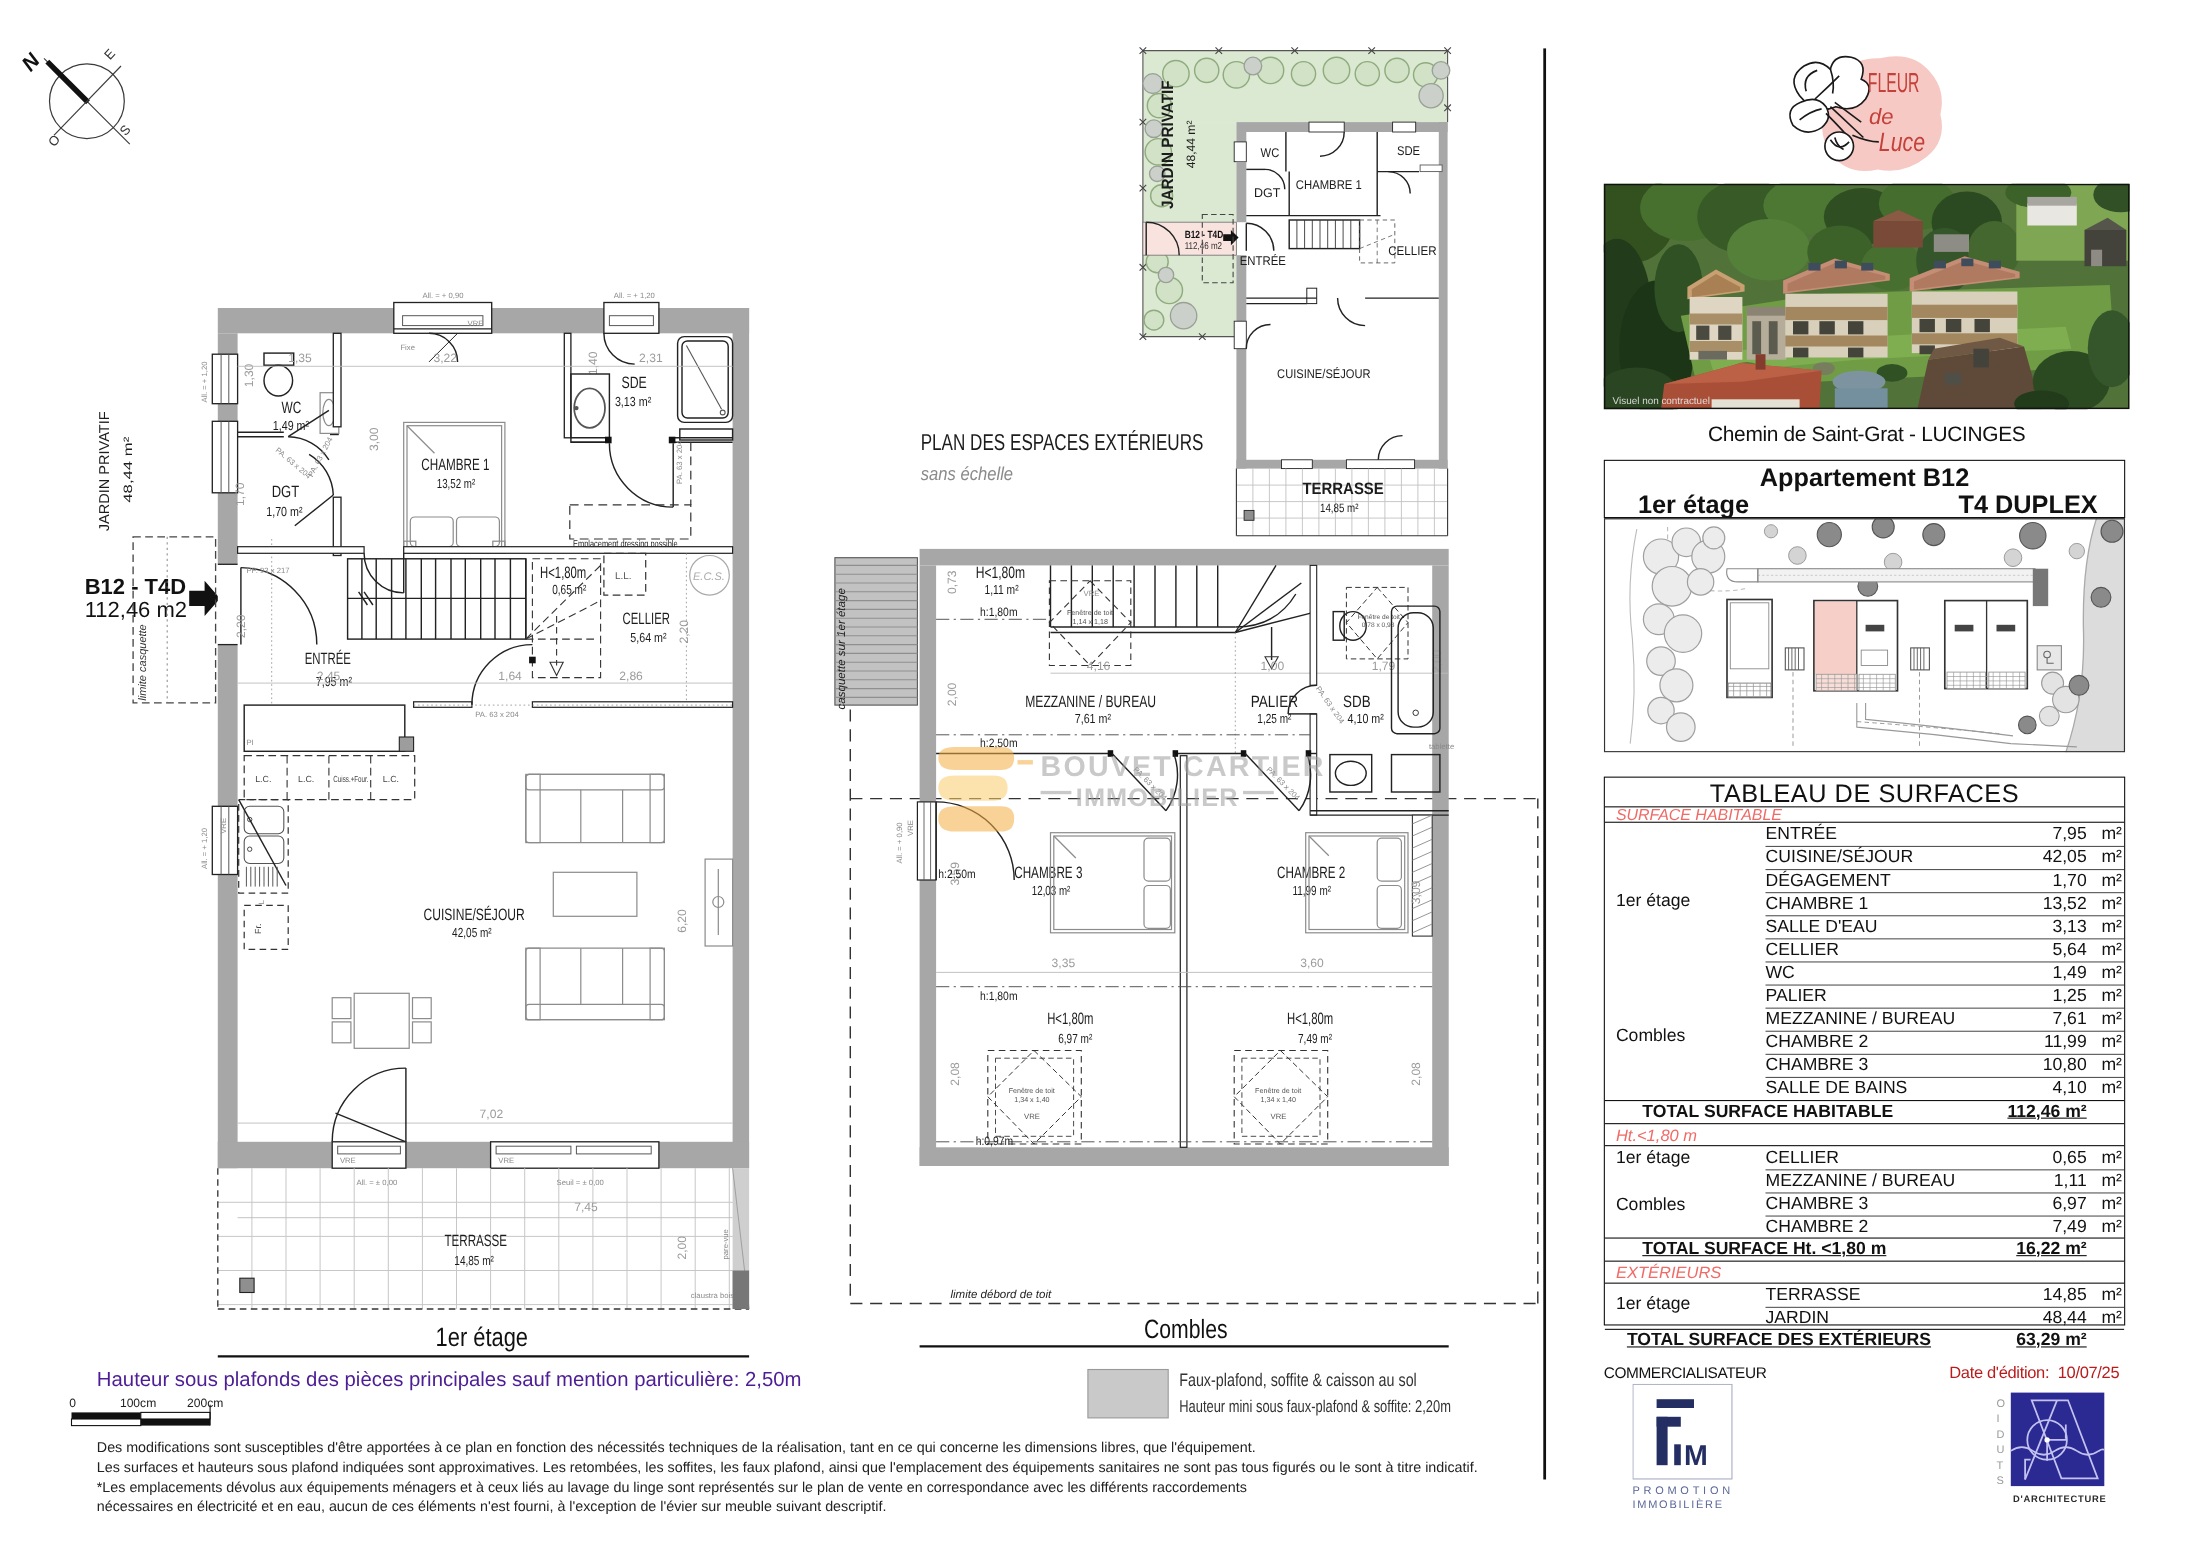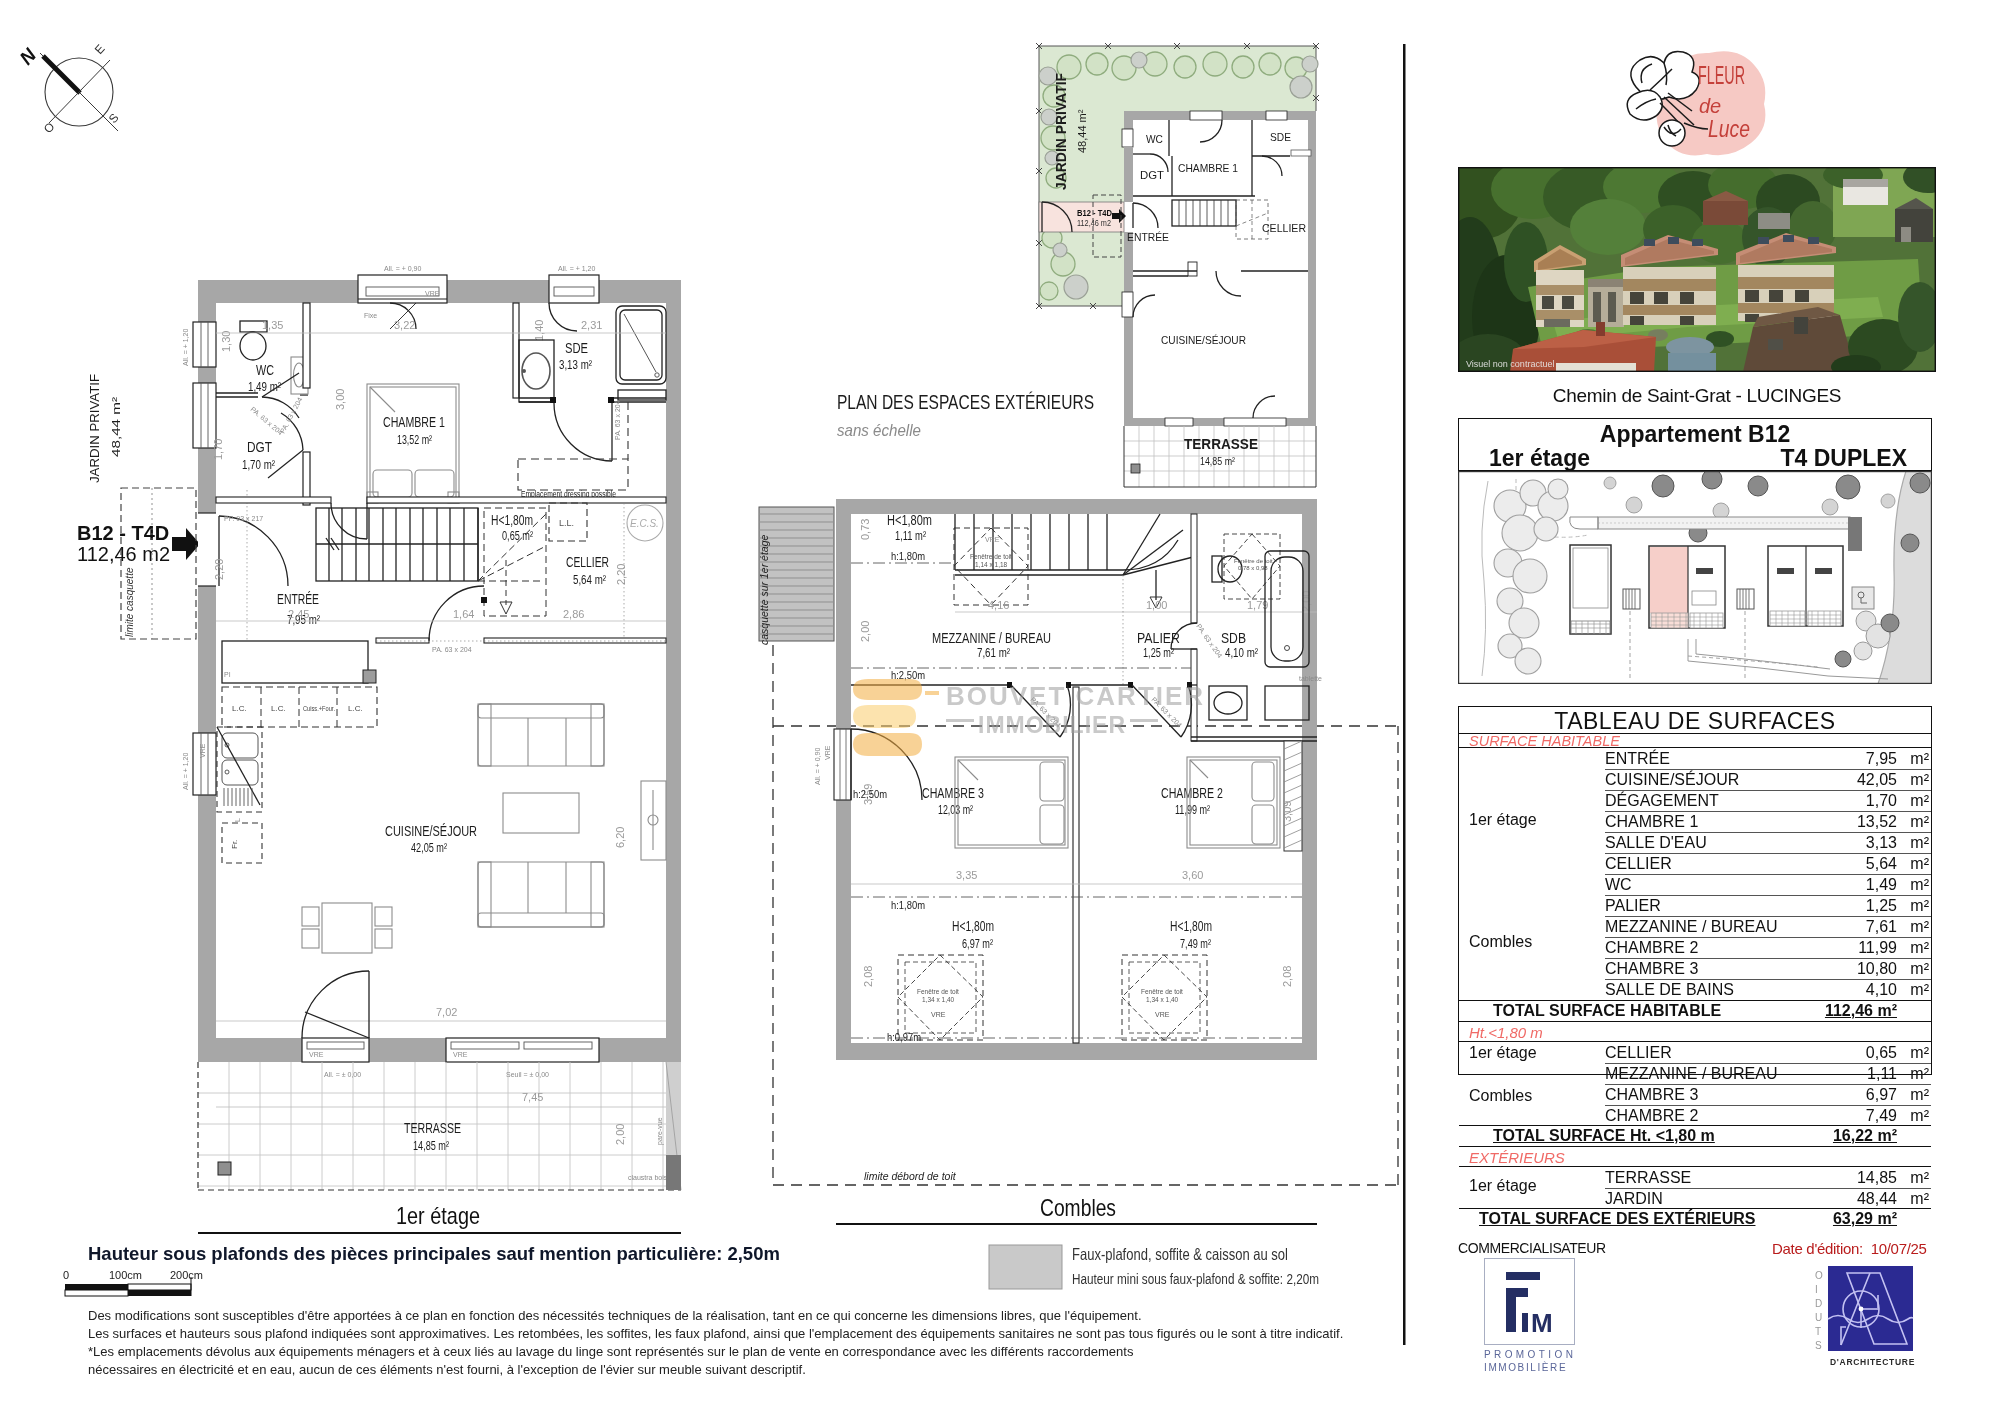--- a/index.html
+++ b/index.html
@@ -896,21 +896,21 @@
   <text x="978" y="733" font-size="23" font-weight="bold" fill="#9e9e9e" letter-spacing="1">IMMOBILIER</text>
   <rect x="946" y="719" width="28" height="3" fill="#9e9e9e"></rect>
   <rect x="1130" y="719" width="28" height="3" fill="#9e9e9e"></rect>
 </g>
 
 <g>
   <rect x="1403" y="44" width="2.5" height="1301" fill="#111"></rect>
 </g>
 </svg>
 
-<div class="abs" style="left:88px;top:1243px;font-size:18.5px;font-weight:bold;color:#0f172a">Hauteur sous plafonds des pièces principales sauf mention particulière: 2,50m</div>
+<div class="abs" style="left:88px;top:1243px;font-size:18.5px;font-weight:normal;color:#4c1d95">Hauteur sous plafonds des pièces principales sauf mention particulière: 2,50m</div>
 
 <svg class="abs" style="left:57px;top:1266px" width="220" height="46" viewBox="0 0 220 46">
   <text x="6" y="13" font-size="11" fill="#222">0</text>
   <text x="52" y="13" font-size="11" fill="#222">100cm</text>
   <text x="113" y="13" font-size="11" fill="#222">200cm</text>
   <rect x="8" y="18" width="63" height="6" fill="#111"></rect>
   <rect x="71" y="18" width="63" height="6" fill="#fff" stroke="#111" stroke-width="1"></rect>
   <rect x="8" y="24" width="63" height="6" fill="#fff" stroke="#111" stroke-width="1"></rect>
   <rect x="71" y="24" width="63" height="6" fill="#111"></rect>
   <line x1="134" y1="11" x2="134" y2="30" stroke="#111" stroke-width="1"></line>
@@ -1220,21 +1220,21 @@
   <g fill="#e3e3e3" stroke="#9a9a9a" stroke-width="1">
     <circle cx="408" cy="150" r="10"></circle>
       <circle cx="420" cy="165" r="12"></circle>
       <circle cx="405" cy="180" r="9"></circle>
   </g>
   <circle cx="432" cy="152" r="9" fill="#8a8a8a" stroke="#555"></circle>
   <circle cx="385" cy="188" r="8" fill="#8a8a8a" stroke="#555"></circle>
   <rect x="0.6" y="0.6" width="472.8" height="211.8" fill="none" stroke="#333" stroke-width="1.2"></rect>
 </svg>
 
-<div class="abs" style="left:1458px;top:706px;width:474px;height:369px;border:1.6px solid #111;font-size:16px;color:#111">
+<div class="abs" style="left:1458px;top:706px;width:474px;height:499px;border:1.6px solid #111;font-size:16px;color:#111">
 <div style="position:absolute;left:0;right:0;top:1px;text-align:center;font-size:23px;letter-spacing:0.5px">TABLEAU DE SURFACES</div>
 <div style="position:absolute;left:0;right:0;top:26px;height:1.2px;background:#111"></div>
 <div style="position:absolute;left:10px;top:26px;font-style:italic;color:#f06a66;font-size:14.5px">SURFACE HABITABLE</div>
 <div style="position:absolute;left:0;right:0;top:40px;height:1.2px;background:#111"></div>
 <div style="position:absolute;left:146px;right:0;top:41px;height:21px;line-height:21px">
       <span style="position:absolute;left:0">ENTRÉE</span>
       <span style="position:absolute;right:34px">7,95</span>
       <span style="position:absolute;right:2px">m²</span>
     </div>
 <div style="position:absolute;left:146px;right:0;top:62px;height:1px;background:#555"></div>

